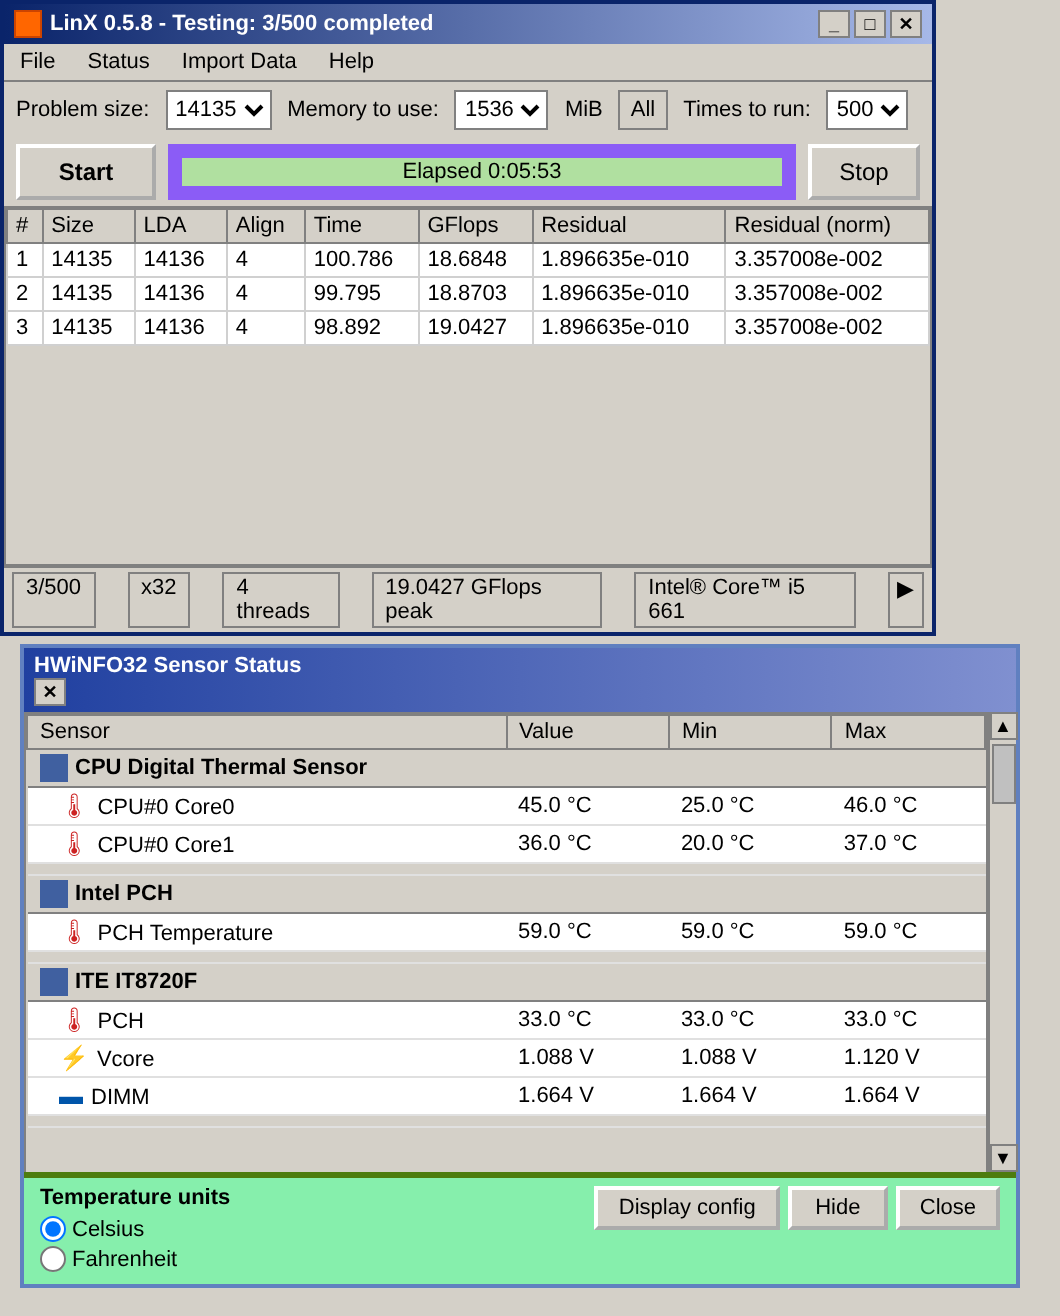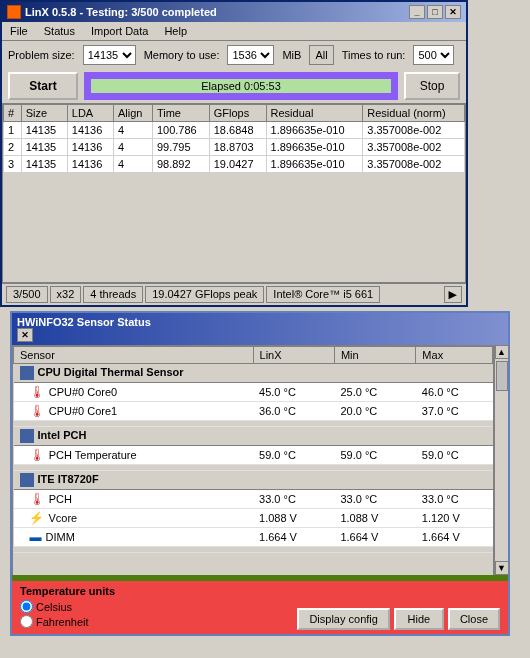--- a/index.html
+++ b/index.html
@@ -26,36 +26,36 @@
     .progress-container { flex: 1; height: 28px; background: #b0e0a0; border: 7px solid #8b5cf6; display: flex; align-items: center; justify-content: center; position: relative; }
     .progress-text { font-size: 11px; color: black; z-index: 1; }
     .stop-btn { width: 56px; height: 28px; background: #d4d0c8; border: 2px outset #ffffff; font-size: 12px; cursor: pointer; }
 
     .data-table { width: 100%; border-collapse: collapse; background: white; font-size: 11px; }
     .data-table th { background: #d4d0c8; border: 1px solid #808080; padding: 2px 4px; text-align: left; font-weight: normal; }
     .data-table td { border: 1px solid #d0d0d0; padding: 2px 4px; }
     .table-wrapper { border: 1px solid #808080; margin: 0 0; height: 180px; overflow: hidden; }
 
     .status-bar { background: #d4d0c8; border-top: 1px solid #808080; padding: 2px 4px; display: flex; gap: 0; font-size: 11px; }
-    .status-item { padding: 1px 6px; border: 1px solid #808080; margin-right: 2px; background: #d4d0c8; }
+    .status-item { padding: 1px 6px; border: 1px solid #808080; margin-right: 16px; background: #d4d0c8; }
     .status-arrow { padding: 1px 4px; border: 1px solid #808080; margin-left: auto; }
 
     
     .hwinfo-window { width: 500px; border: 2px solid #6080c0; background: #d4d0c8; margin-top: 4px; margin-left: 10px; }
     .hwinfo-title { background: linear-gradient(to right, #2040a0, #8090d0); color: white; padding: 3px 5px; display: flex; align-items: flex-start; justify-content: space-between; font-size: 11px; font-weight: bold; flex-direction: column; }
     .hwinfo-close { width: 16px; height: 14px; background: #d4d0c8; border: 1px solid #808080; color: black; font-size: 9px; display: flex; align-items: center; justify-content: center; cursor: pointer; }
 
     .sensor-table { width: 100%; border-collapse: collapse; font-size: 11px; }
     .sensor-table th { background: #d4d0c8; border: 1px solid #808080; padding: 2px 6px; text-align: left; font-weight: normal; }
     .sensor-table td { border-bottom: 1px solid #e0e0e0; padding: 2px 6px; background: white; }
     .sensor-table .group-row td { background: #d4d0c8; font-weight: bold; padding: 2px 6px; border-bottom: 1px solid #808080; margin-left: 24px; }
     .sensor-table .group-row td span { display: flex; align-items: center; gap: 4px; }
     .sensor-scroll { height: 230px; overflow: hidden; border: 1px solid #808080; border-bottom: none; }
 
-    .temp-footer { background: #ef4444; padding: 4px 8px; display: flex; align-items: flex-end; justify-content: space-between; border-top: 6px solid #4d7c0f; }
+    .temp-footer { background: #86efac; padding: 4px 8px; display: flex; align-items: flex-start; justify-content: space-between; border-top: 3px solid #4d7c0f; }
     .temp-units { font-size: 11px; }
     .temp-units label { display: flex; align-items: center; gap: 3px; margin-bottom: 2px; }
     .footer-buttons { display: flex; gap: 4px; }
     .footer-btn { padding: 3px 10px; font-size: 11px; background: #d4d0c8; border: 2px outset #ffffff; cursor: pointer; min-width: 50px; text-align: center; }
     .scrollbar { width: 14px; background: #d4d0c8; border-left: 1px solid #808080; display: flex; flex-direction: column; align-items: center; }
     .scroll-arrow { width: 14px; height: 14px; display: flex; align-items: center; justify-content: center; font-size: 9px; cursor: pointer; border: 1px solid #808080; background: #d4d0c8; }
     .scroll-thumb { width: 12px; height: 30px; background: #c0c0c0; border: 1px solid #808080; margin: 2px; }
     .scroll-track { flex: 1; background: #d4d0c8; }
     .sensor-content { display: flex; }
     .sensor-table-wrap { flex: 1; overflow: hidden; }
@@ -173,21 +173,21 @@
     <div class="hwinfo-close">✕</div>
   </div>
 
   <div class="sensor-content">
     <div class="sensor-table-wrap">
       <div class="sensor-scroll">
         <table class="sensor-table">
           <thead>
             <tr>
               <th style="width:50%;">Sensor</th>
-              <th style="width:17%;">LinX</th>
+              <th style="width:17%;">Value</th>
               <th style="width:17%;">Min</th>
               <th style="width:16%;">Max</th>
             </tr>
           </thead>
           <tbody id="sensor-tbody">
           <tr class="group-row">
                 <td colspan="4"><span style="display:inline-block;width:14px;height:14px;background:#4060a0;vertical-align:middle;margin-right:4px;"></span>CPU Digital Thermal Sensor</td>
               </tr>
               <tr>
                 <td><span style="color:#cc2222;margin-right:4px;margin-left:10px;font-size:12px;">🌡</span>CPU#0 Core0</td>

